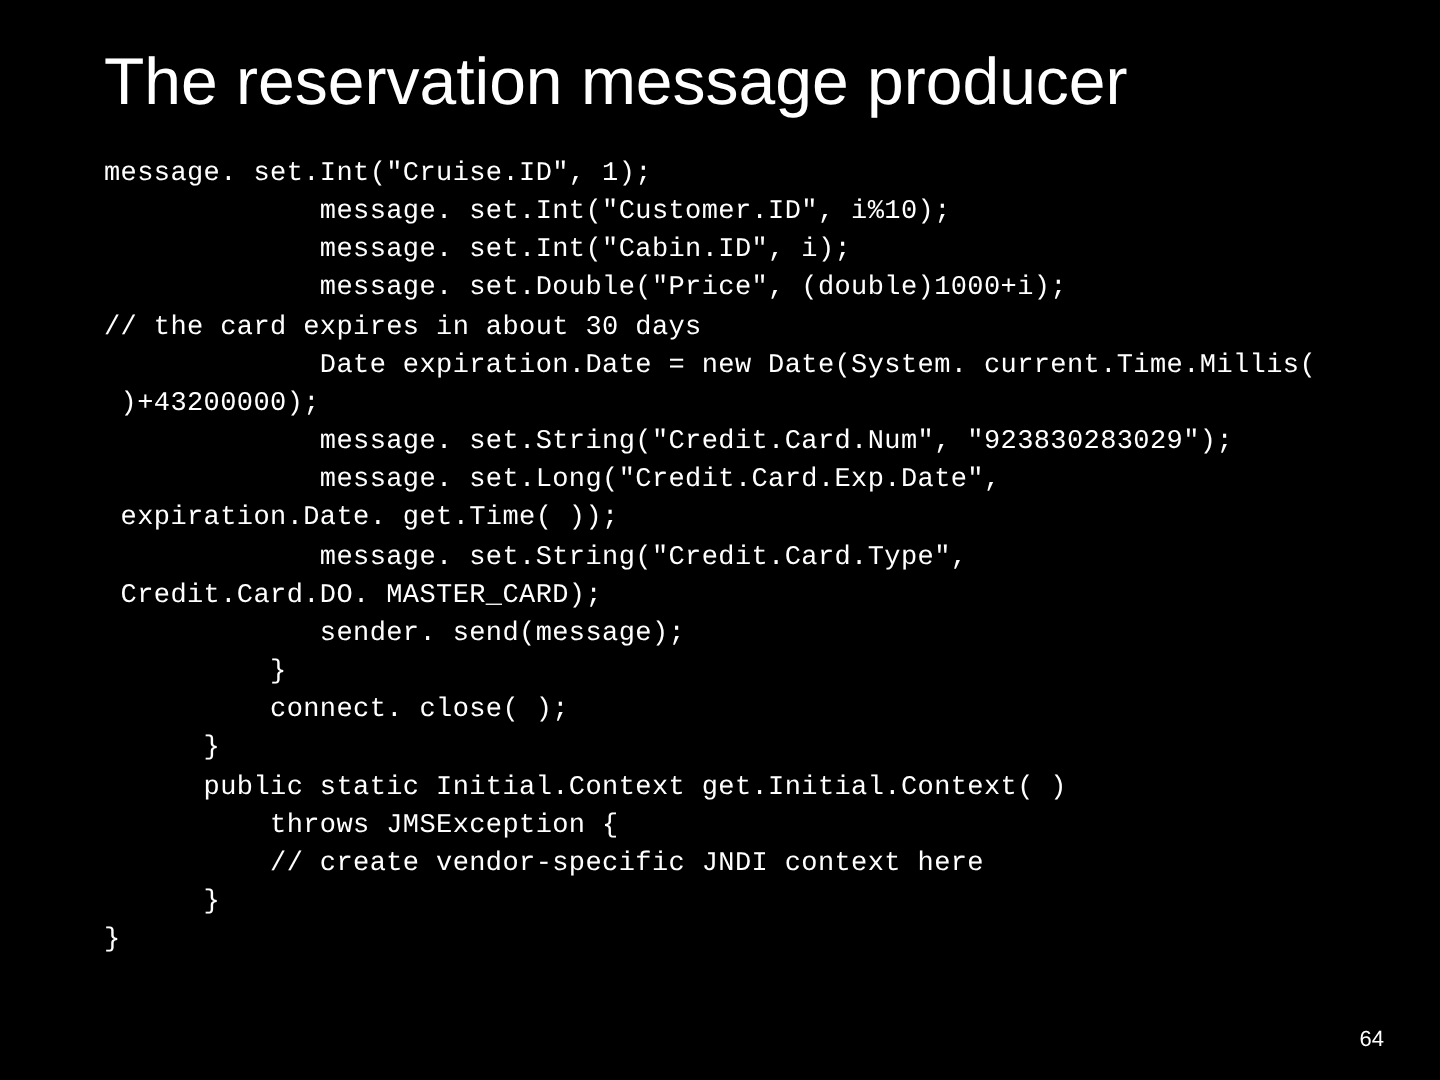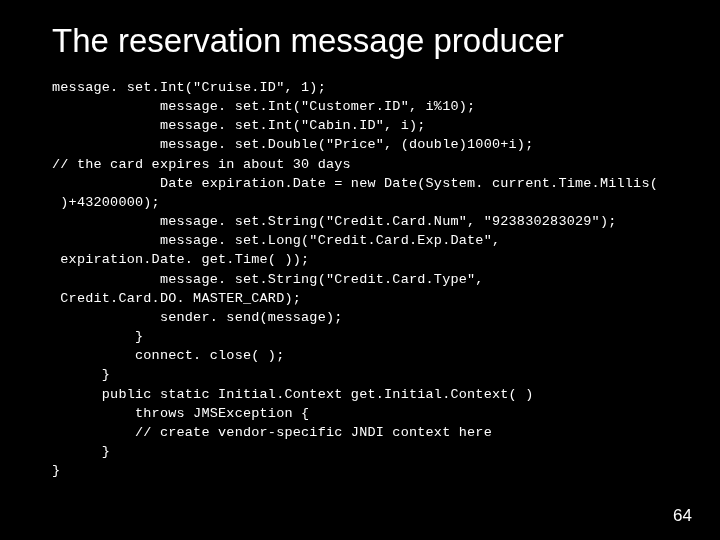--- a/index.html
+++ b/index.html
@@ -32,21 +32,21 @@
     font-size: 13.5px;
     line-height: 1.42;
     white-space: pre;
     letter-spacing: 0.2px;
   }
   .pagenum {
     position: absolute;
     bottom: 14px;
     right: 28px;
     color: #ffffff;
-    font-size: 17px;
+    font-size: 11px;
     font-family: Arial, Helvetica, sans-serif;
   }
 </style>
 </head>
 <body>
 
 <div class="slide">
   <h1 class="title">The reservation message producer</h1>
   <div class="code">message. set.Int("Cruise.ID", 1);
              message. set.Int("Customer.ID", i%10);

